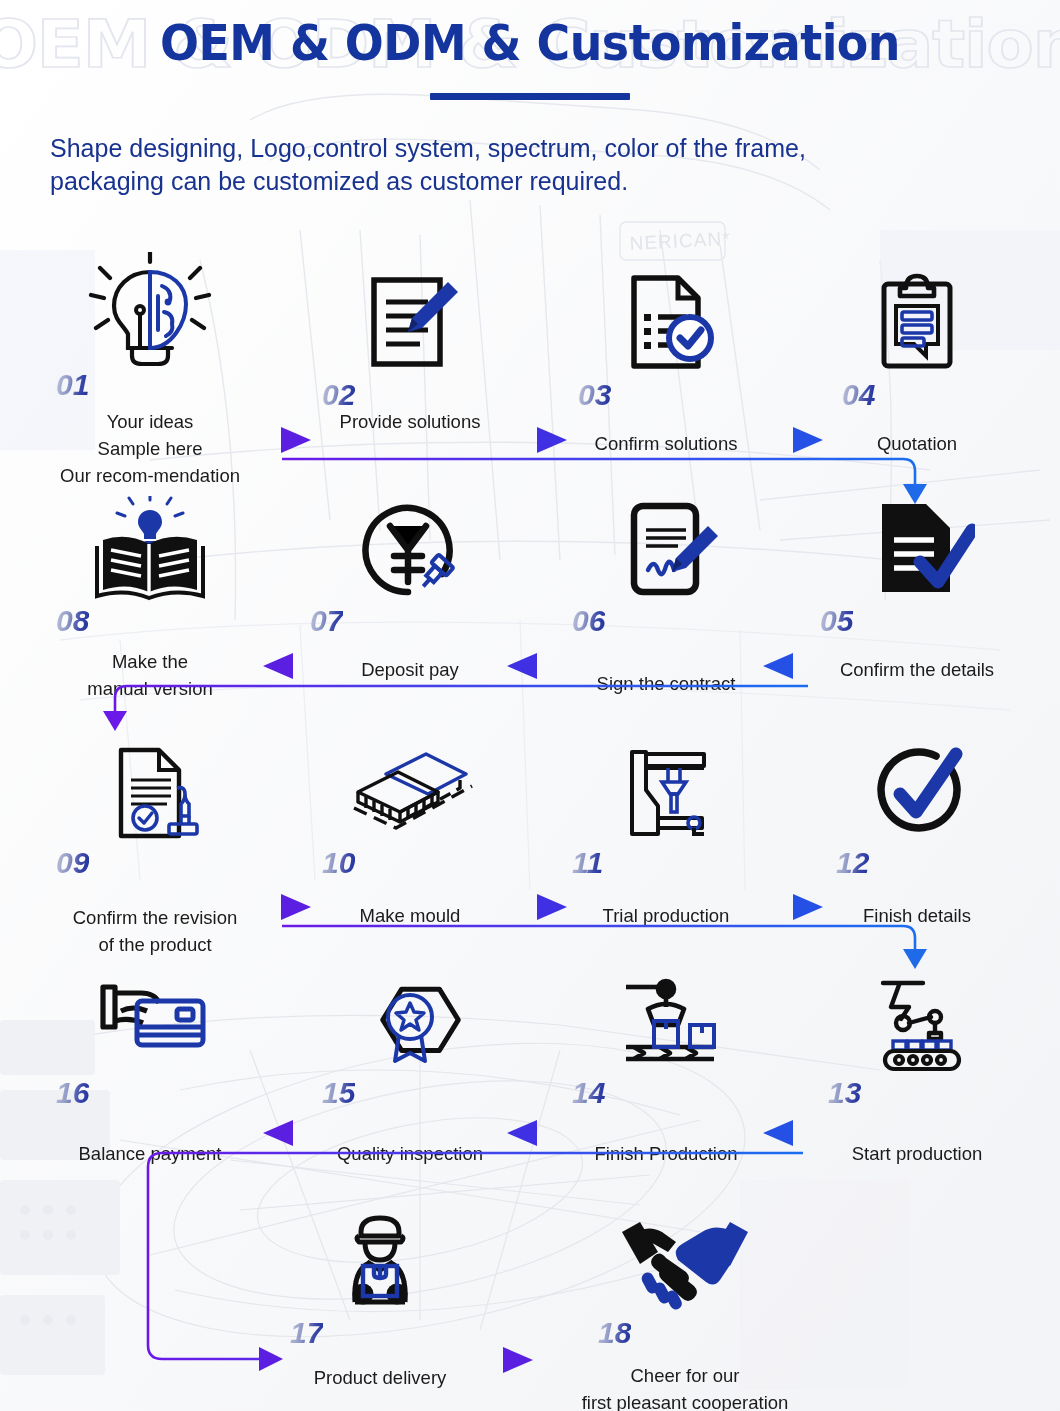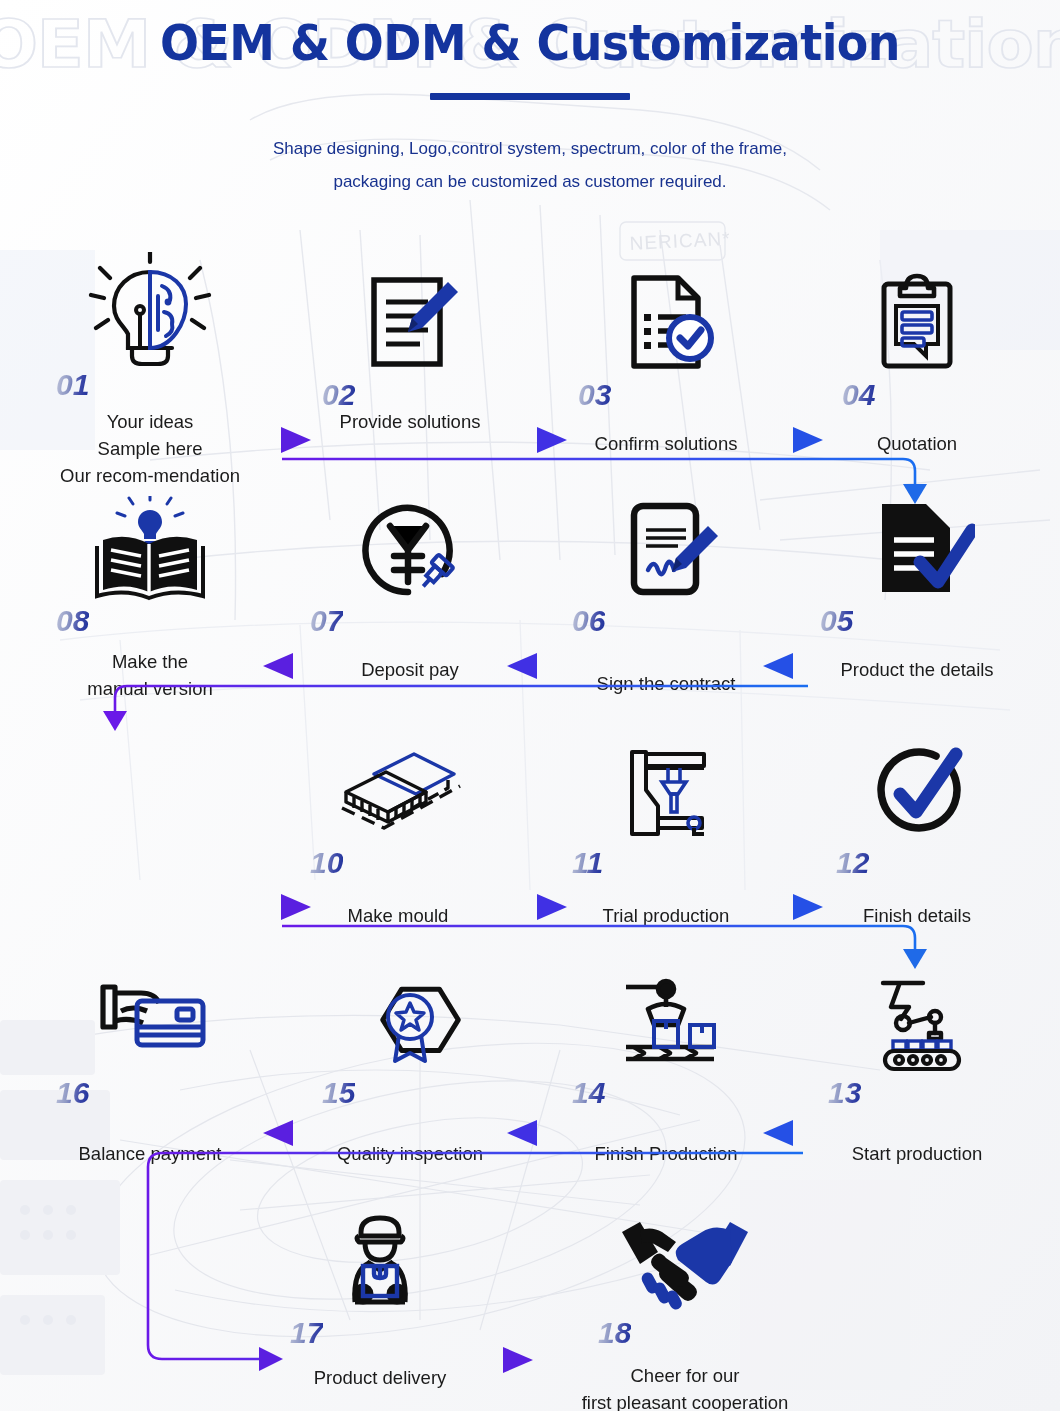--- a/index.html
+++ b/index.html
@@ -28,22 +28,22 @@
   }
   .main-title{
     position:absolute;left:0;top:14px;width:1060px;text-align:center;
     font-size:50px;font-weight:bold;letter-spacing:-0.5px;
     font-family:"DejaVu Sans Condensed","Liberation Sans",sans-serif;
     color:#14349e;white-space:nowrap;transform:scaleX(1.02);
   }
   .title-rule{position:absolute;left:430px;top:93px;width:200px;height:7px;
               background:#14349e;border-radius:1px;}
   .subtitle{
-    position:absolute;left:50px;top:132px;width:960px;text-align:center;
-    font-size:17px;line-height:33px;color:#18328f;font-weight:normal;
+    position:absolute;left:50px;top:132px;width:960px;
+    font-size:25px;line-height:33px;color:#18328f;font-weight:normal;
   }
 
   
   .step{position:absolute;z-index:4;text-align:center;}
   .step .icon{display:block;height:118px;display:flex;align-items:flex-end;justify-content:center;}
   .num{
     font-size:30px;font-style:italic;font-weight:bold;line-height:1;
     background:linear-gradient(100deg,#c3c8dd 0%,#8d97c4 38%,#3b47a8 72%,#1b2f9a 100%);
     -webkit-background-clip:text;background-clip:text;color:transparent;
     display:inline-block;
@@ -335,25 +335,47 @@
         <path d="M22 8 L66 8 L90 32 L90 96 L22 96 Z" fill="#101010"></path>
         <g stroke="#ffffff" stroke-width="5.5">
           <path d="M34 44 L74 44 M34 58 L74 58 M34 72 L64 72"></path>
         </g>
         <path d="M60 66 L78 86 L112 34" fill="none" stroke="#1b37a8" stroke-width="13" stroke-linecap="round" stroke-linejoin="round"></path>
       </svg>
     </div>
     <div class="numrow" style="padding-left:8px;">
         <span class="num">05</span>
       </div>
-    <div class="label" style="margin-top:22px;">Product the details</div>
-  </div>
-
-
-  <div class="step" style="left:288px;top:730px;width:220px;">
+    <div class="label" style="margin-top:22px;">Confirm the details</div>
+  </div>
+
+  <div class="step" style="left:40px;top:730px;width:230px;">
+    <div class="icon">
+      <svg width="120" height="110" viewBox="0 0 120 110">
+        <path d="M26 12 L64 12 L84 32 L84 98 L26 98 Z" fill="none" stroke="#101010" stroke-width="4.4" stroke-linejoin="round"></path>
+        <path d="M64 12 L64 32 L84 32" fill="none" stroke="#101010" stroke-width="4"></path>
+        <g stroke="#101010" stroke-width="3.2">
+          <path d="M36 42 L76 42 M36 50 L76 50 M36 58 L76 58 M36 66 L72 66"></path>
+        </g>
+        <circle cx="50" cy="80" r="12" fill="none" stroke="#1b37a8" stroke-width="3.6"></circle>
+        <path d="M44 80 L49 85 L57 75" fill="none" stroke="#1b37a8" stroke-width="3.4" stroke-linecap="round" stroke-linejoin="round"></path>
+        <g stroke="#1b37a8" stroke-width="3.6" fill="none">
+          <path d="M82 50 Q90 48 90 56 Q90 62 86 66 L86 78 L94 78 L94 66 Q90 62 90 56"></path>
+          <rect x="74" y="86" width="28" height="10" rx="2"></rect>
+          <path d="M86 78 L86 86 M94 78 L94 86"></path>
+        </g>
+      </svg>
+    </div>
+    <div class="numrow" style="padding-left:16px;">
+        <span class="num">09</span>
+      </div>
+    <div class="label w" style="margin-top:26px;line-height:27px;">Confirm the revision<br>of the product</div>
+  </div>
+
+  <div class="step" style="left:300px;top:730px;width:220px;">
     <div class="icon">
       <svg width="140" height="110" viewBox="0 0 140 110">
         <g fill="none" stroke="#1b37a8" stroke-width="3.4" stroke-linejoin="round">
           <path d="M46 36 L86 16 L126 36 L88 56 Z"></path>
           <path d="M18 54 L58 34 L98 54 L60 74 Z" stroke="#101010"></path>
         </g>
         <g fill="none" stroke="#101010" stroke-width="3.4" stroke-linejoin="round">
           <path d="M18 54 L18 64 L60 84 L60 74"></path>
           <path d="M60 74 L98 54 L98 64 L60 84"></path>
           <path d="M26 59 L26 70 M34 63 L34 74 M42 67 L42 78 M50 71 L50 82"></path>

